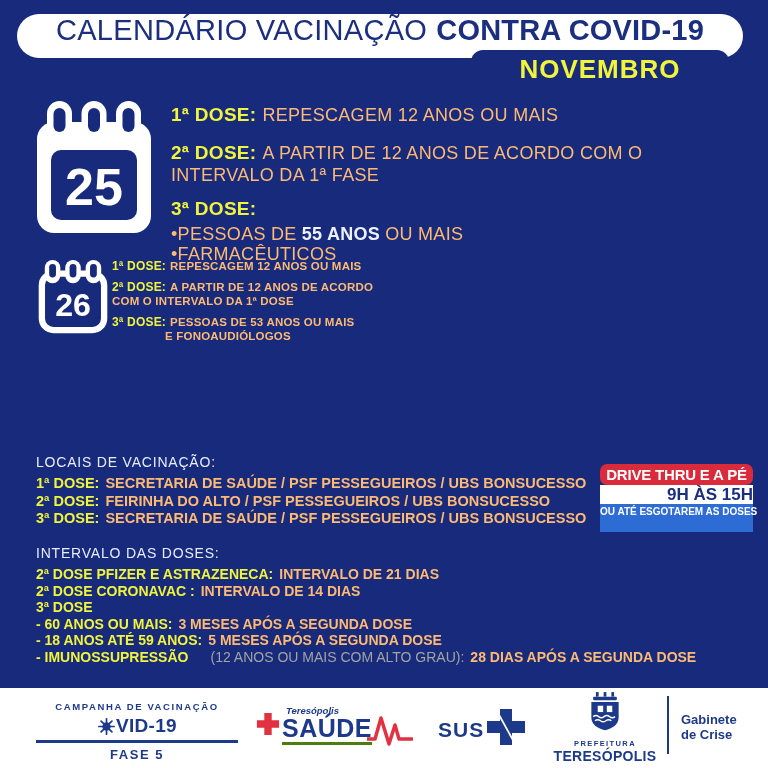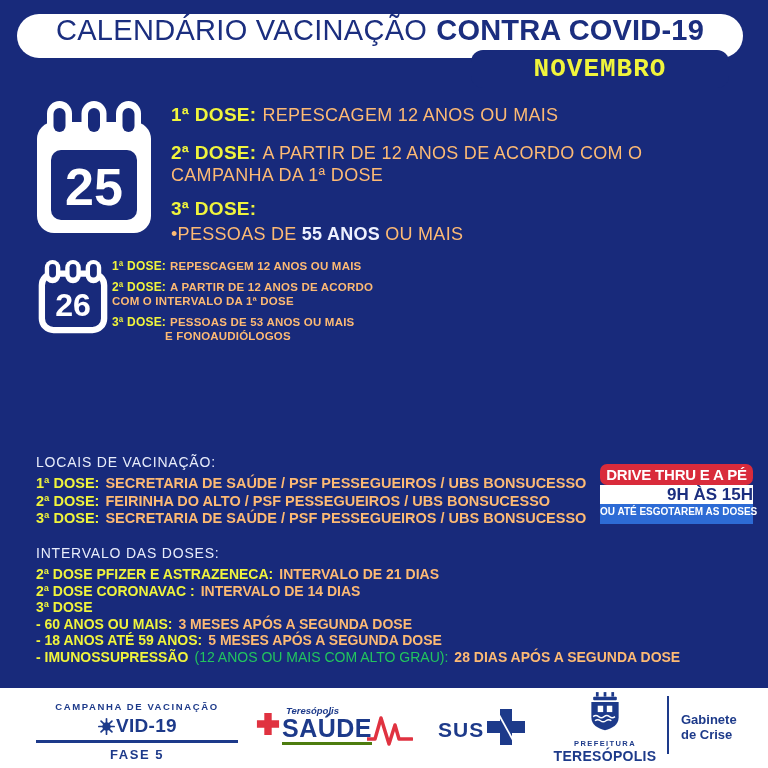--- a/index.html
+++ b/index.html
@@ -15,21 +15,21 @@
     background:#FFFFFF; border-radius:23px;
     display:flex; justify-content:center;
     color:#1B2E7F; font-size:29px; white-space:nowrap; z-index:1;
   }
   .header-pill .reg{ font-weight:500; margin-right:9px; letter-spacing:0.3px;}
   .header-pill .bold{ font-weight:800; letter-spacing:0.2px;}
   .month-tab{
     position:absolute; left:471px; top:50px; width:258px; height:38px;
     background:#182A7B; border-radius:12px; z-index:2;
     display:flex; align-items:center; justify-content:center;
-    color:#F0F43C; font-size:26px; font-weight:800; letter-spacing:1px;font-family:Liberation Mono, monospace;
+    color:#F0F43C; font-size:26px; font-weight:800; letter-spacing:1px;
   }
   
   .yl{ color:#F0F43C; font-weight:800; margin-right:6px;}
   .wt{ color:#fdba74; }
   
   .d25-icon{ position:absolute; left:35px; top:98px; }
   .d25-text{ position:absolute; left:171px; top:104px; width:580px;
              color:#EDF1FE; font-size:18px; font-weight:500; letter-spacing:0.3px;}
   .d25-text .yl{ font-size:19px; }
   .d25-r1{ margin-bottom:16px; }
@@ -49,25 +49,25 @@
   .sec-head{ font-size:14px; letter-spacing:0.8px; margin-bottom:5px;
              color:#E8EDFB; font-weight:500; }
   .loc-row{ font-size:14.5px; line-height:17.5px; font-weight:600; white-space:nowrap;}
   
   .badge{ position:absolute; left:600px; top:464px; width:153px; text-align:center; z-index:2;}
   .badge-red{ background:#D92B3B; color:#FFFFFF; font-size:15px; font-weight:800;
               height:21px; line-height:21px; letter-spacing:-0.2px; white-space:nowrap;border-radius:7px;}
   .badge-white{ background:#FFFFFF; color:#1B2E7F; font-size:17px; font-weight:800;
               height:19px; line-height:19px;text-align:right;}
   .badge-blue{ background:#2D6BD5; color:#FFFFFF; font-size:10px; font-weight:700;
-              height:20px; line-height:16px; white-space:nowrap;}
+              height:28px; line-height:16px; white-space:nowrap;}
   
   .intervals{ position:absolute; left:36px; top:545px; }
   .int-row{ font-size:14px; line-height:16.5px; font-weight:800; white-space:nowrap;}
-  .int-row .mid{ color:#22c55e; font-weight:500; margin-right:6px;}
+  .int-row .mid{ color:#a3a3a3; font-weight:500; margin-right:6px;margin-left:16px;}
   
   .footer{ position:absolute; left:0; bottom:0; width:768px; height:80px; background:#FFFFFF;}
   .campaign{ position:absolute; left:30px; top:13px; width:214px; text-align:center; color:#1D3A8A;}
   .camp-1{ font-size:9.5px; font-weight:700; letter-spacing:1.6px; }
   .camp-main{ font-size:19px; font-weight:800; margin-top:3px;
               display:flex; align-items:center; justify-content:center; letter-spacing:0.3px;}
   .camp-line{ height:2.5px; background:#1D3A8A; margin:3px 6px 0; }
   .camp-phase{ font-size:13px; font-weight:800; letter-spacing:1.5px; margin-top:4px; }
   .saude{ position:absolute; left:256px; top:17px; display:flex; align-items:flex-start;}
   .saude-plus{ margin-top:7px; }
@@ -109,27 +109,30 @@
     <rect x="16" y="52" width="86" height="70" rx="10" fill="#182A7B"></rect>
     <text x="59" y="107" text-anchor="middle" font-family="Liberation Sans, sans-serif" font-size="52" font-weight="bold" fill="#FFFFFF">25</text>
   </svg>
 
   <div class="d25-text">
     <div class="d25-r1">
       <span class="yl">1ª DOSE:</span><span class="wt">REPESCAGEM 12 ANOS OU MAIS</span>
     </div>
     <div class="d25-r2">
       <span class="yl">2ª DOSE:</span><span class="wt">A PARTIR DE 12 ANOS DE ACORDO COM O</span><br>
-      <span class="wt">CAMPANHA DA 1ª DOSE</span>
+      <span class="wt">INTERVALO DA 1ª FASE</span>
     </div>
     <div class="d25-r3">
       <span class="yl">3ª DOSE:</span>
     </div>
     <div class="d25-b">
       <span class="wt">•PESSOAS DE</span><span class="wt-b">55 ANOS</span><span class="wt">OU MAIS</span>
+    </div>
+    <div class="d25-b">
+      <span class="wt">•FARMACÊUTICOS</span>
     </div>
   </div>
 
   <svg class="d26-icon" viewBox="0 0 74 78" width="72" height="76">
     <rect x="5" y="16" width="64" height="58" rx="12" fill="#182A7B" stroke="#FFFFFF" stroke-width="6.5"></rect>
     <rect x="8" y="2" width="16" height="24" rx="8" fill="#FFFFFF"></rect>
     <rect x="29" y="2" width="16" height="24" rx="8" fill="#FFFFFF"></rect>
     <rect x="50" y="2" width="16" height="24" rx="8" fill="#FFFFFF"></rect>
     <rect x="12.5" y="6" width="7" height="14" rx="3.5" fill="#182A7B"></rect>
     <rect x="33.5" y="6" width="7" height="14" rx="3.5" fill="#182A7B"></rect>

